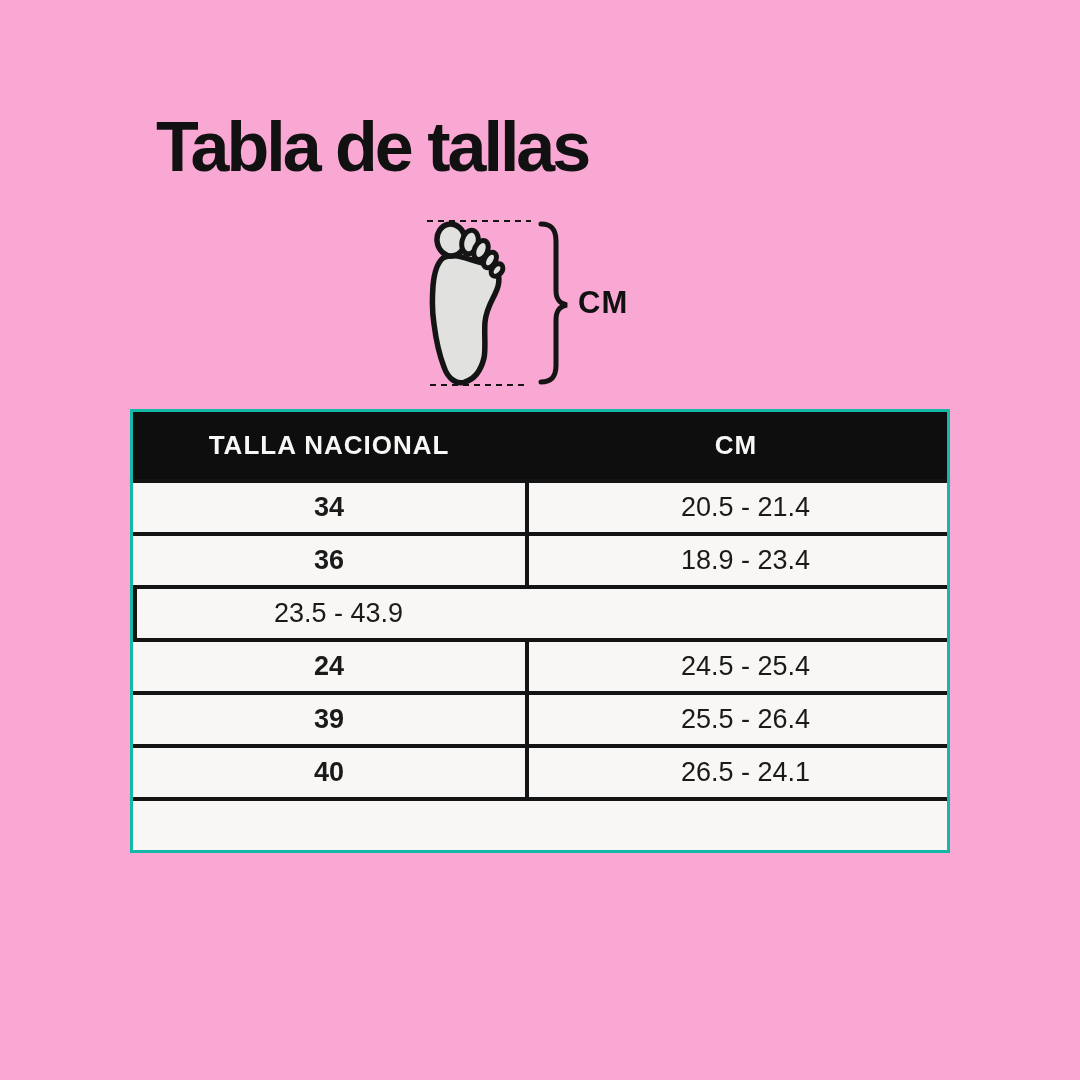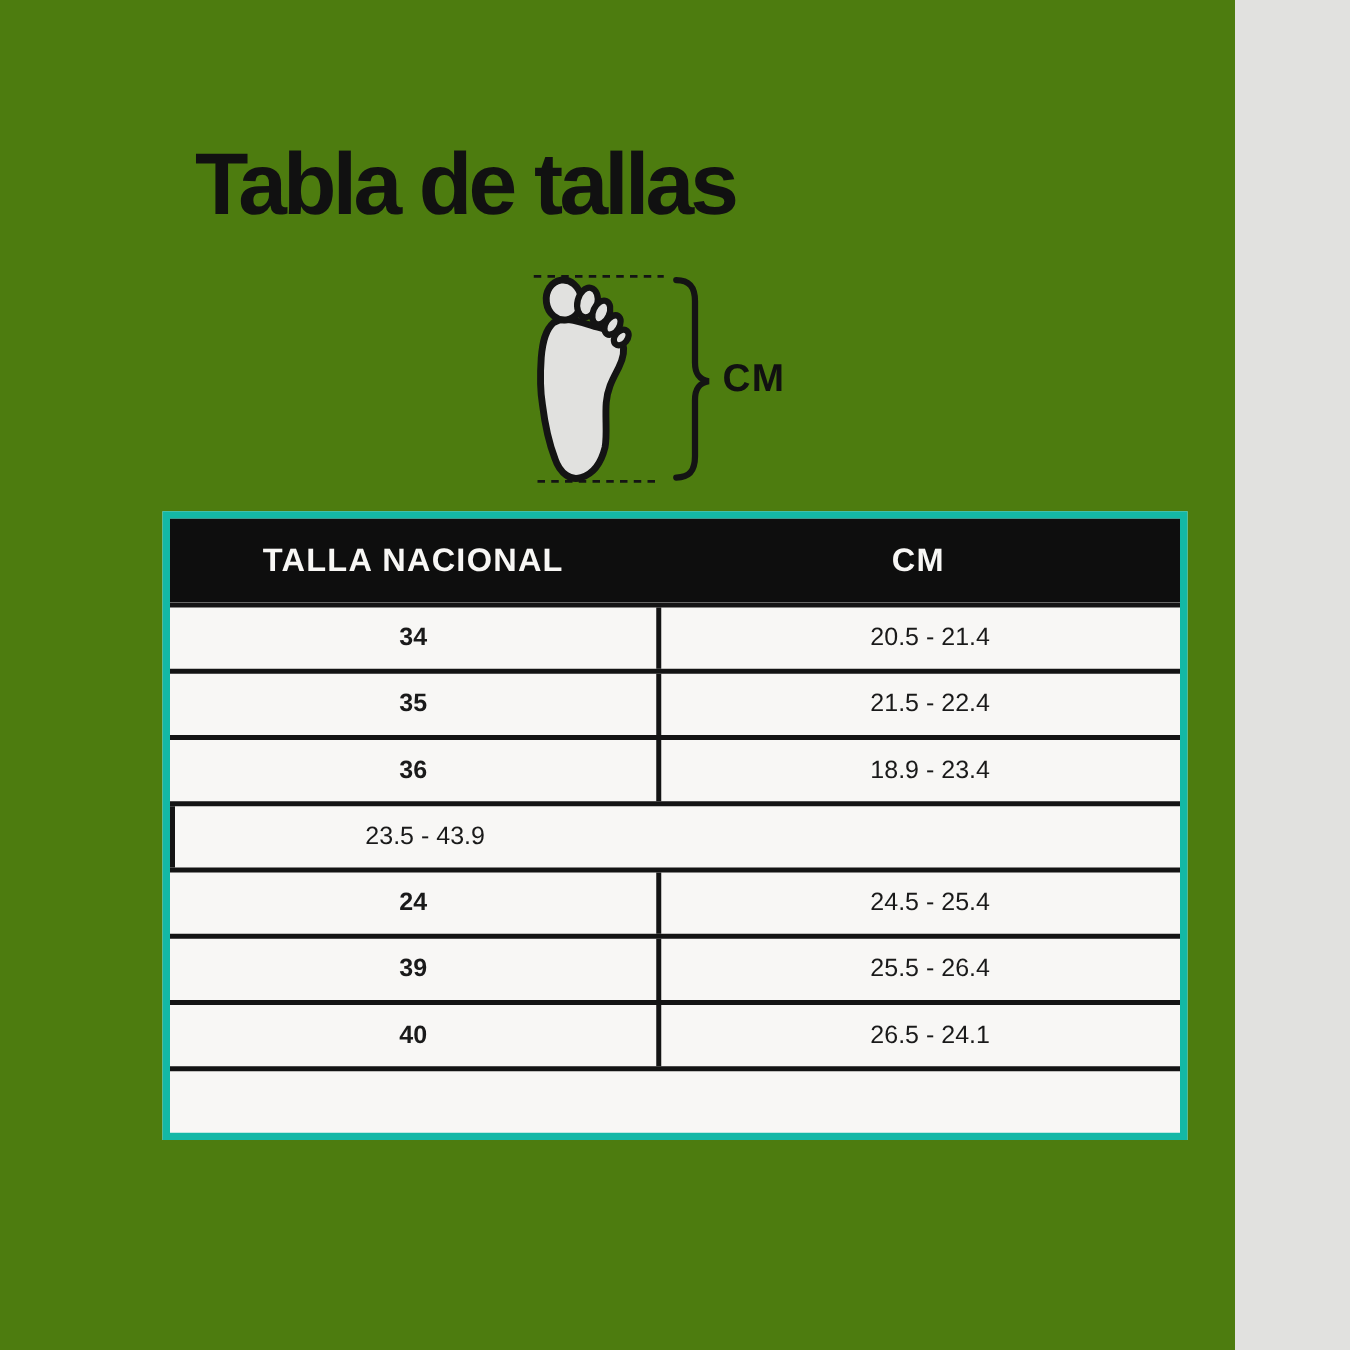--- a/index.html
+++ b/index.html
@@ -9,23 +9,23 @@
   body {
     width: 1080px;
     height: 1080px;
     background: #e1e1df;
     font-family: "Liberation Sans", "DejaVu Sans", sans-serif;
     color: #1a1a1a;
     overflow: hidden;
   }
   .canvas {
     position: relative;
-    width: 988px;
+    width: 1080px;
     height: 1080px;
-    background: #4d7c0f;
+    background: #f9a8d4;
   }
 
   
   .page-title {
     position: absolute;
     left: 156px;
     top: 112px;
     margin: 0;
     font-size: 70px;
     font-weight: 800;
@@ -52,21 +52,21 @@
     letter-spacing: 1px;
     color: #111111;
   }
 
   
   .size-table {
     position: absolute;
     left: 130px;
     top: 409px;
     width: 820px;
-    border: 6px solid #14b8a6;
+    border: 3px solid #14b8a6;
     background: #f8f7f5;
     box-sizing: border-box;
   }
   .table-header-row {
     display: grid;
     grid-template-columns: 395fr 425fr;
     height: 67px;
     background: #0e0e0e;
     align-items: center;
   }
@@ -85,21 +85,21 @@
     grid-template-columns: 395fr 425fr;
     height: 49px;
     background: #f8f7f5;
     border-top: 4px solid #141414;
     box-sizing: content-box;
   }
   .cell {
     display: flex;
     align-items: center;
     justify-content: center;
-    font-size: 20px;
+    font-size: 27px;
     white-space: nowrap;
   }
   .cell.size {
     font-weight: bold;
   }
   .cell.range {
     font-weight: 400;
     border-left: 4px solid #141414;
     padding-left: 15px;
   }
@@ -151,24 +151,20 @@
     <div class="table-header-row">
       <div class="header-cell">TALLA NACIONAL</div>
       <div class="header-cell">CM</div>
     </div>
 
     <div class="table-row">
       <div class="cell size">34</div>
       <div class="cell range">20.5 - 21.4</div>
     </div>
     <div class="table-row">
-      <div class="cell size">35</div>
-      <div class="cell range">21.5 - 22.4</div>
-    </div>
-    <div class="table-row">
       <div class="cell size">36</div>
       <div class="cell range">18.9 - 23.4</div>
     </div>
     <div class="table-row">
       <div class="cell range">23.5 - 43.9</div>
     </div>
     <div class="table-row">
       <div class="cell size">24</div>
       <div class="cell range">24.5 - 25.4</div>
     </div>

